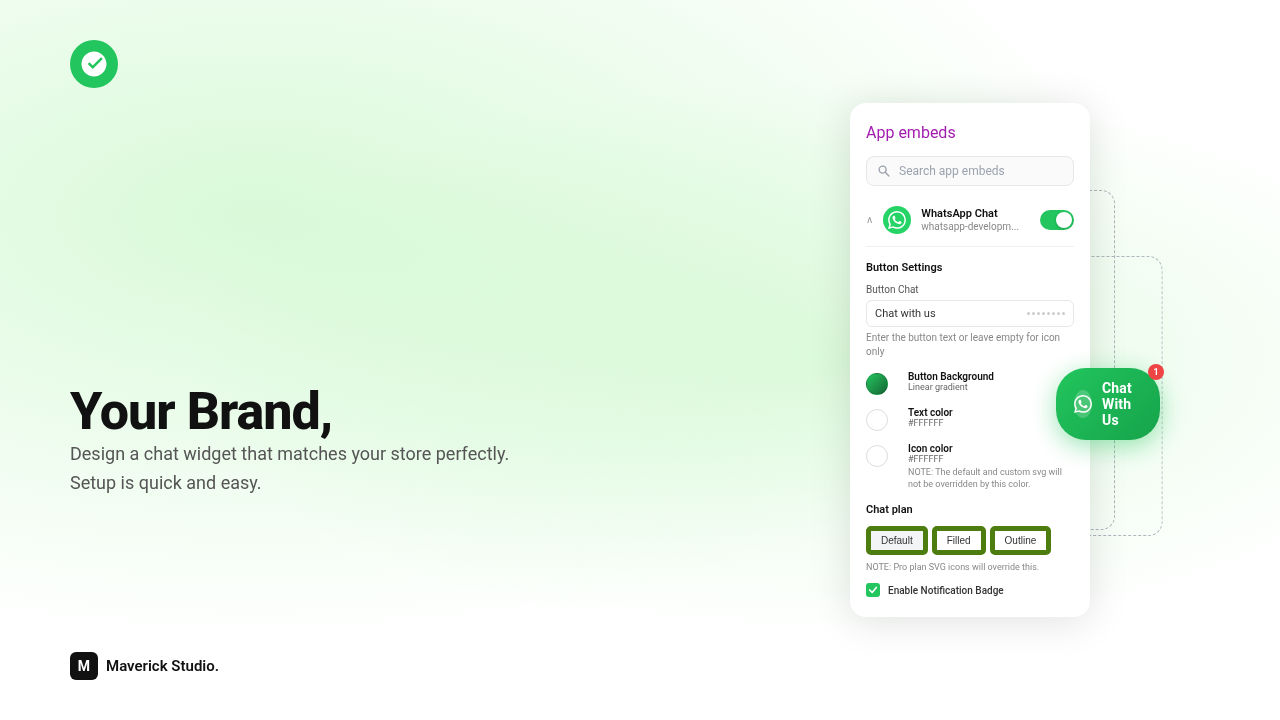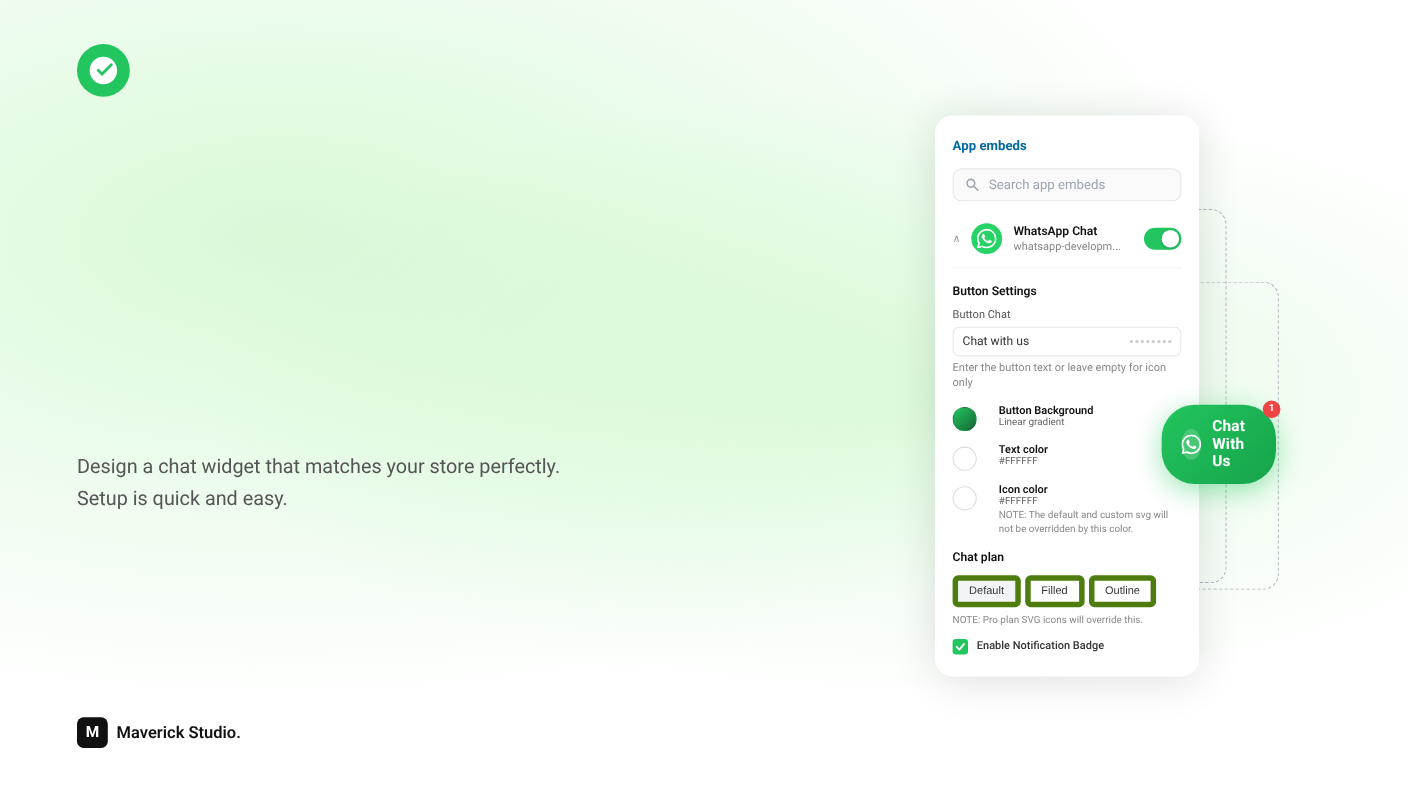--- a/index.html
+++ b/index.html
@@ -139,23 +139,23 @@
       background: #ffffff;
       border-radius: 16px;
       box-shadow: 0 4px 40px rgba(0,0,0,0.12);
       width: 240px;
       padding: 20px 16px;
       position: relative;
       z-index: 2;
     }
 
     .card-title {
-      font-size: 12px;
-      font-weight: 700;
-      color: #0369a1;
+      font-size: 16px;
+      font-weight: 400;
+      color: #a21caf;
       margin-bottom: 14px;
     }
 
     .search-box {
       display: flex;
       align-items: flex-start;
       gap: 8px;
       border: 1px solid #e5e7eb;
       border-radius: 8px;
       padding: 7px 10px;
@@ -457,20 +457,21 @@
 
     <div class="logo-area">
       <div class="logo-icon">
         <svg viewBox="0 0 24 24">
           <path d="M12 2C6.48 2 2 6.48 2 12s4.48 10 10 10 10-4.48 10-10S17.52 2 12 2zm-1 14l-4-4 1.41-1.41L11 13.17l6.59-6.59L19 8l-8 8z"></path>
         </svg>
       </div>
     </div>
 
     <div class="brand-text">
+      <h1>Your Brand,</h1>
       <p>Design a chat widget that matches your store perfectly. Setup is quick and easy.</p>
     </div>
 
     <div class="bottom-logo">
       <div class="bottom-logo-box">
         <span>M</span>
       </div>
       <span class="bottom-logo-text">Maverick Studio.</span>
     </div>
   </div>

